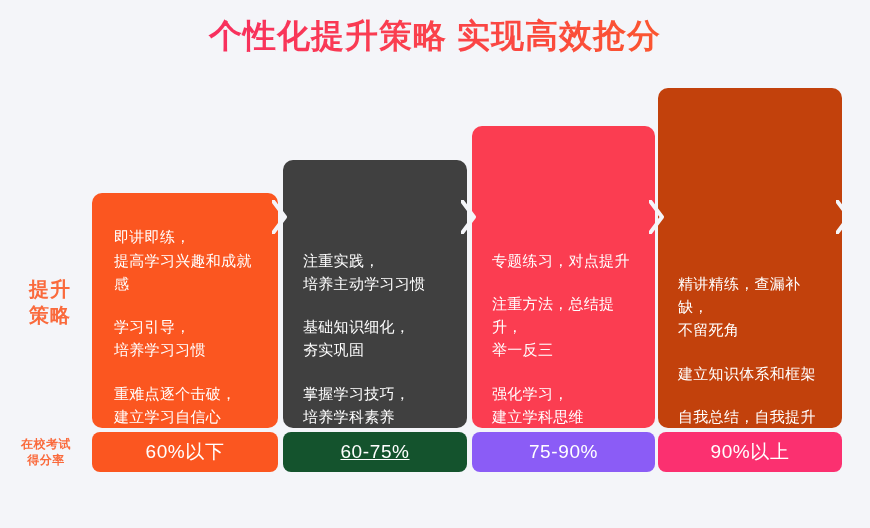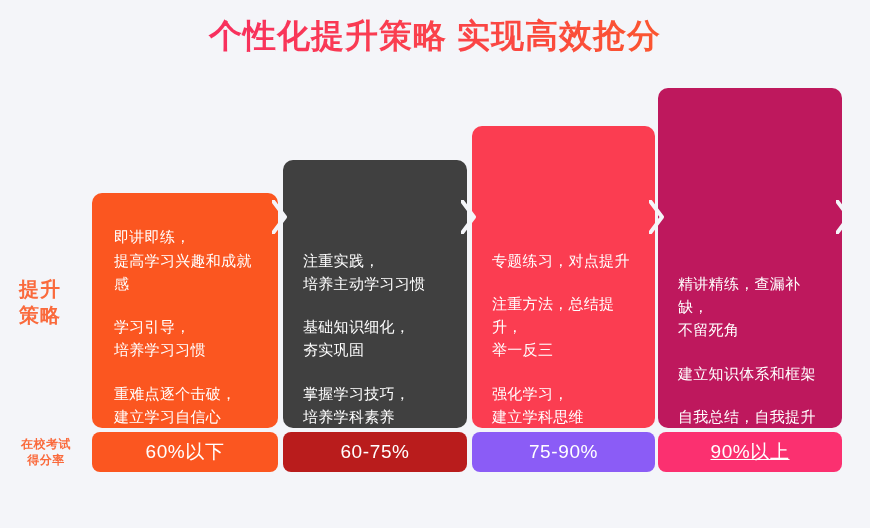--- a/index.html
+++ b/index.html
@@ -45,21 +45,21 @@
   
   .row-label {
     position: absolute;
     text-align: center;
     color: #fa6a3c;
     font-weight: 700;
     line-height: 1.32;
     white-space: pre-line;
   }
   .row-label.strategy {
-    left: 0;
+    left: 10px;
     top: 276px;
     width: 80px;
     font-size: 20px;
     letter-spacing: 1px;
   }
   .row-label.score {
     left: 2px;
     top: 437px;
     width: 88px;
     font-size: 12px;
@@ -89,21 +89,21 @@
     white-space: pre-line;
     margin: 0 0 20px 0;
     letter-spacing: 0.3px;
   }
   .col .para:last-child { margin-bottom: 0; }
 
   
   #col1 { left: 92px;  top: 193px; width: 186px; height: 235px; background: #fb5620; }
   #col2 { left: 283px; top: 160px; width: 184px; height: 268px; background: #404040; }
   #col3 { left: 472px; top: 126px; width: 183px; height: 302px; background: #fb3d51; }
-  #col4 { left: 658px; top: 88px;  width: 184px; height: 340px; background: #be185d; }
+  #col4 { left: 658px; top: 88px;  width: 184px; height: 340px; background: #c2410c; }
 
   #col2 .col-inner, #col3 .col-inner, #col4 .col-inner { padding: 0 20px; }
 
   
   .chev {
     position: absolute;
     width: 16px;
     height: 34px;
     pointer-events: none;
   }
@@ -117,23 +117,23 @@
     border-radius: 8px;
     display: flex;
     align-items: center;
     justify-content: center;
     color: #ffffff;
     font-size: 19px;
     letter-spacing: 0.6px;
     box-sizing: border-box;
   }
   #bar1 { left: 92px;  width: 186px; background: #fb5620; }
-  #bar2 { left: 283px; width: 184px; background: #b91c1c; }
+  #bar2 { left: 283px; width: 184px; background: #14532d; text-decoration: underline; }
   #bar3 { left: 472px; width: 183px; background: #8b5cf6; }
-  #bar4 { left: 658px; width: 184px; background: #fb3070; text-decoration: underline; }
+  #bar4 { left: 658px; width: 184px; background: #fb3070; }
 </style>
 </head>
 <body>
 
 <div class="stage">
 
   <div class="title">个性化提升策略 实现高效抢分</div>
 
   <div class="row-label strategy">提升
 策略</div>

